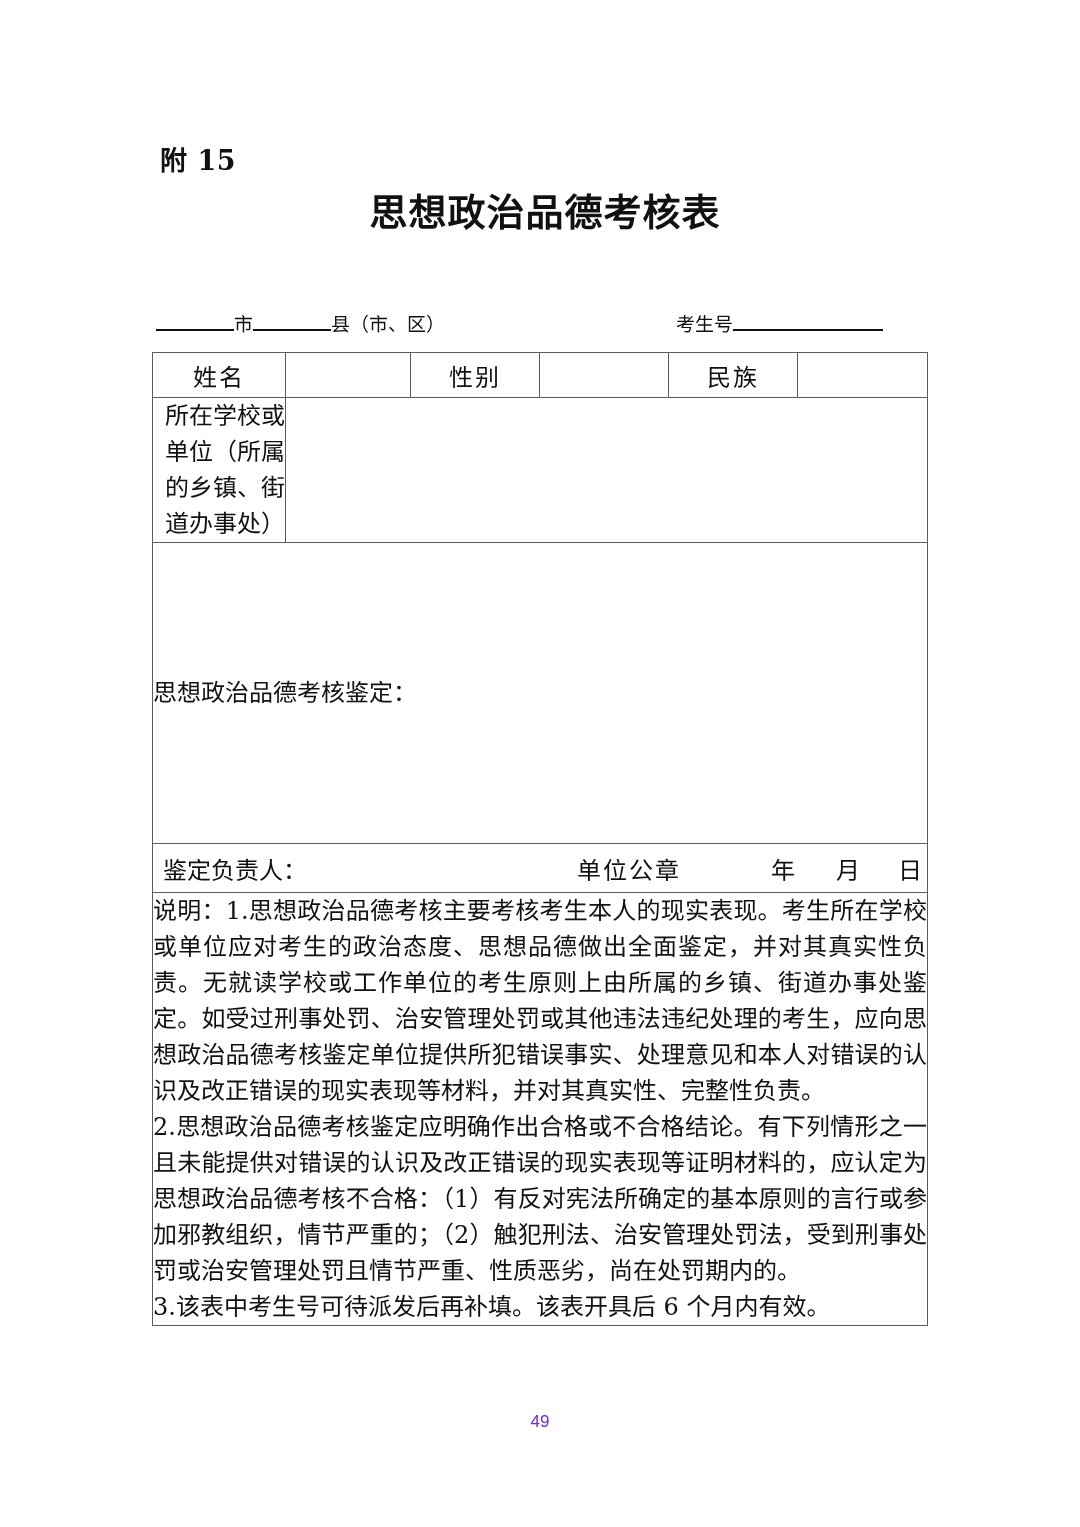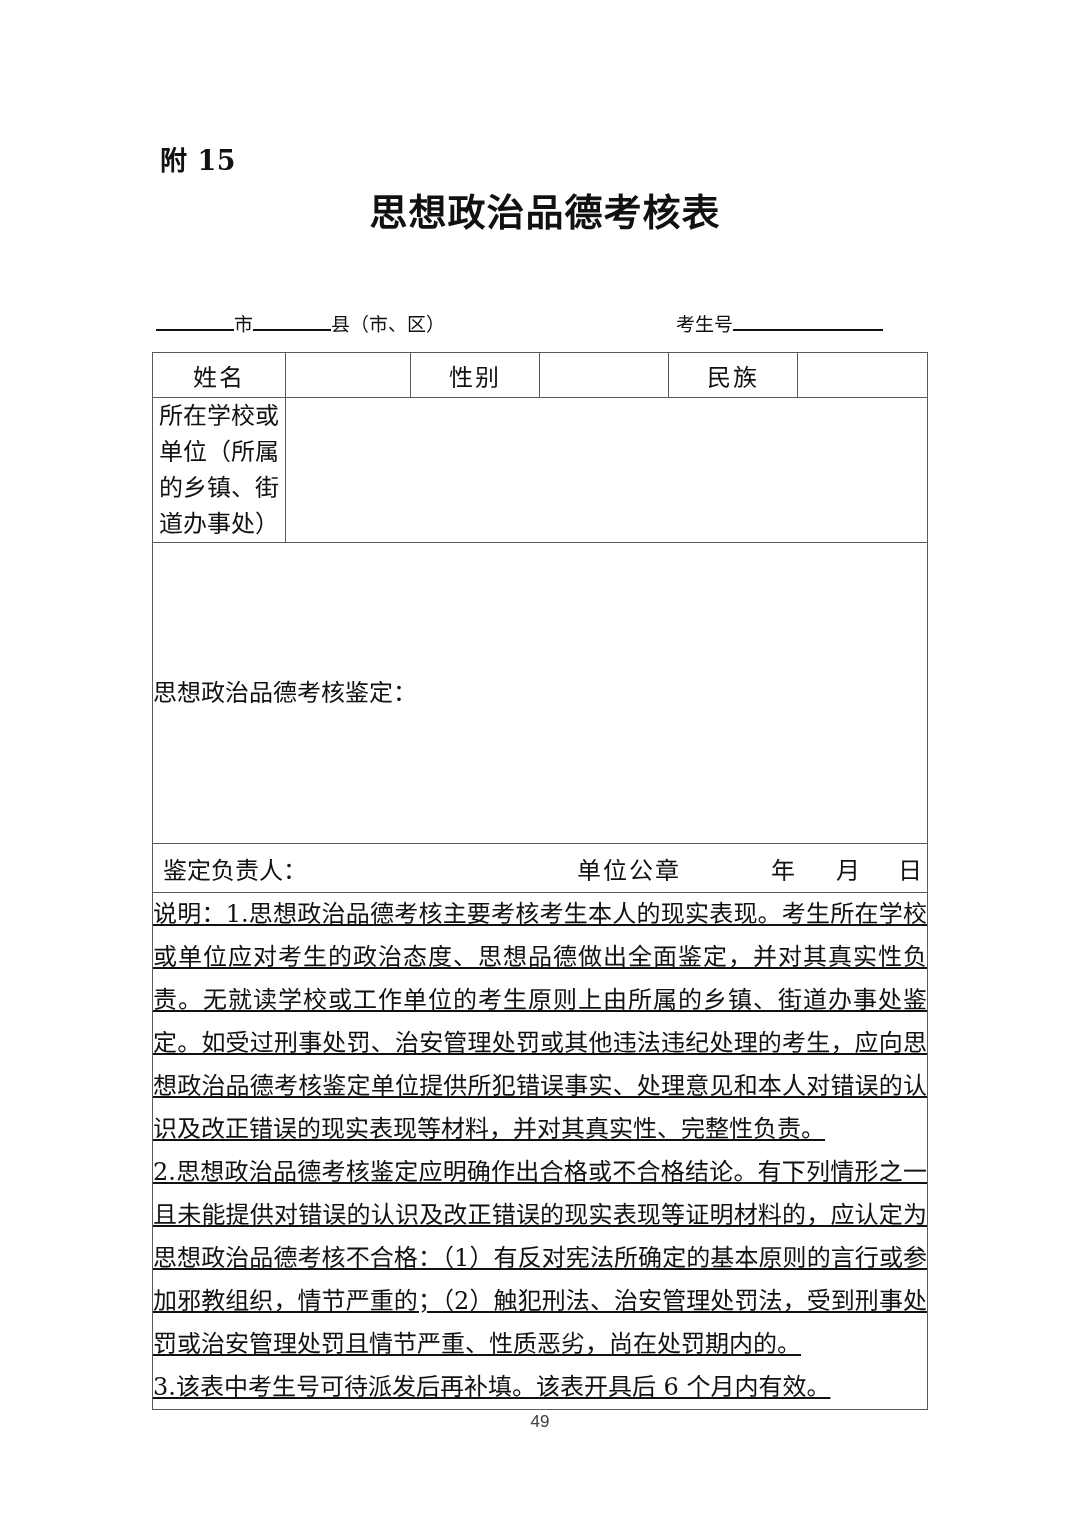--- a/index.html
+++ b/index.html
@@ -102,21 +102,21 @@
     text-align: center;
     white-space: nowrap;
     letter-spacing: 2px;
     border-radius: 9px;
   }
   .r-basic td { height: 44px; }
   .r-birth  td { height: 45px; }
   .r-id     td { height: 45px; }
 
   .cell-school {
-    text-align: center;
+    text-align: right;
     padding: 4px 6px 4px 10px;
     line-height: 36px;
     letter-spacing: 0px;
     height: 72px;
   }
   .cell-eval {
     text-align: left;
     vertical-align: top;
     padding: 8px 6px 6px 10px;
     height: 300px;
@@ -149,40 +149,39 @@
   }
   .sign-y { position: absolute; left: 618px; top: 50%; transform: translateY(-50%); }
   .sign-m { position: absolute; left: 683px; top: 50%; transform: translateY(-50%); }
   .sign-d { position: absolute; left: 745px; top: 50%; transform: translateY(-50%); }
 
   .cell-notes {
     text-align: left;
     vertical-align: top;
     padding: 6px 8px 8px 10px;
     font-size: 23.5px;
-    line-height: 43px;
+    line-height: 36px;
     letter-spacing: 0px;
-    text-decoration: underline;
   }
   .note-p {
     margin: 0;
     text-align: justify;
     text-justify: inter-ideograph;
   }
 
   
   .page-number {
     position: absolute;
     left: 0;
     top: 1412px;
     width: 1080px;
     text-align: center;
     font-size: 17px;
     font-family: "Liberation Sans", sans-serif;
-    color: #404040;
+    color: #6d28d9;
   }
 </style>
 </head>
 <body>
 
 <div class="page">
 
   <div class="attach-marker">附 15</div>
 
   <div class="title-block">

